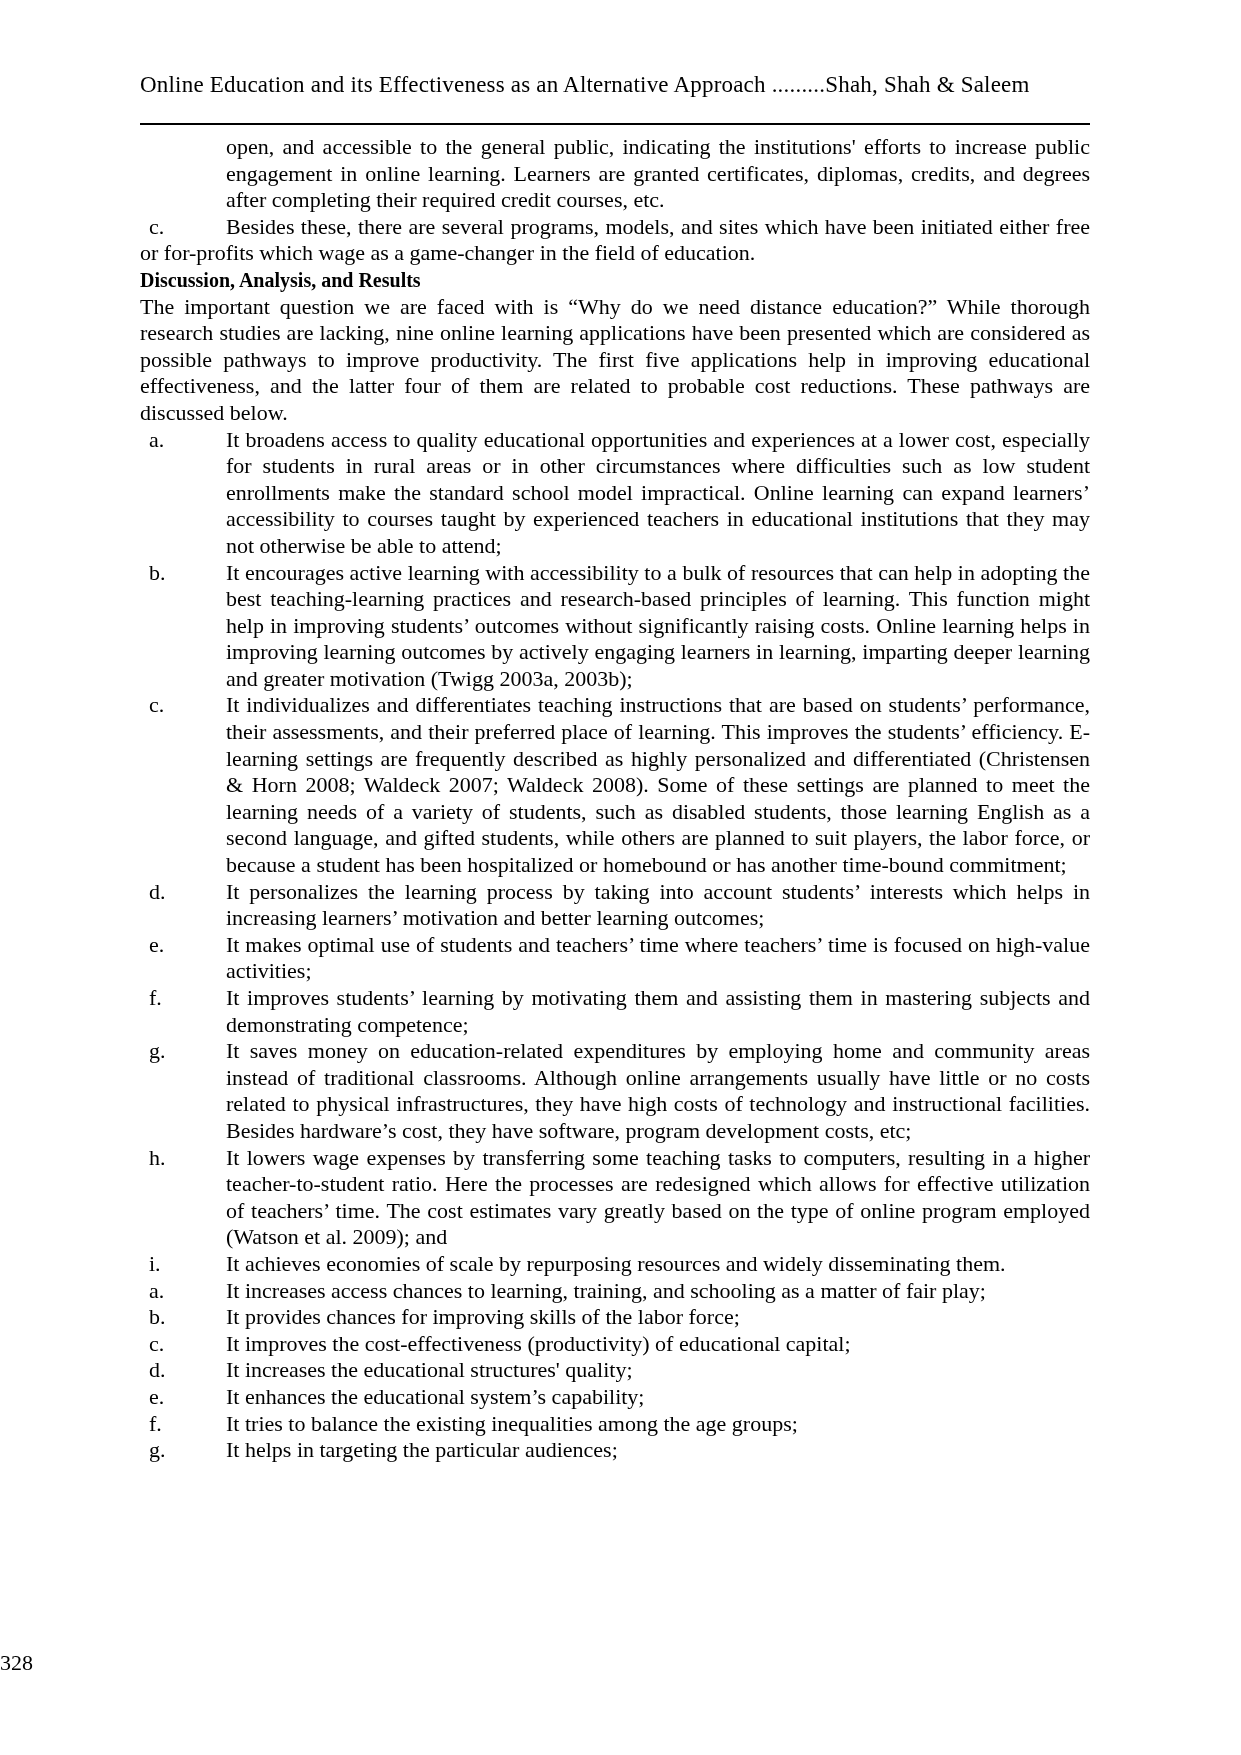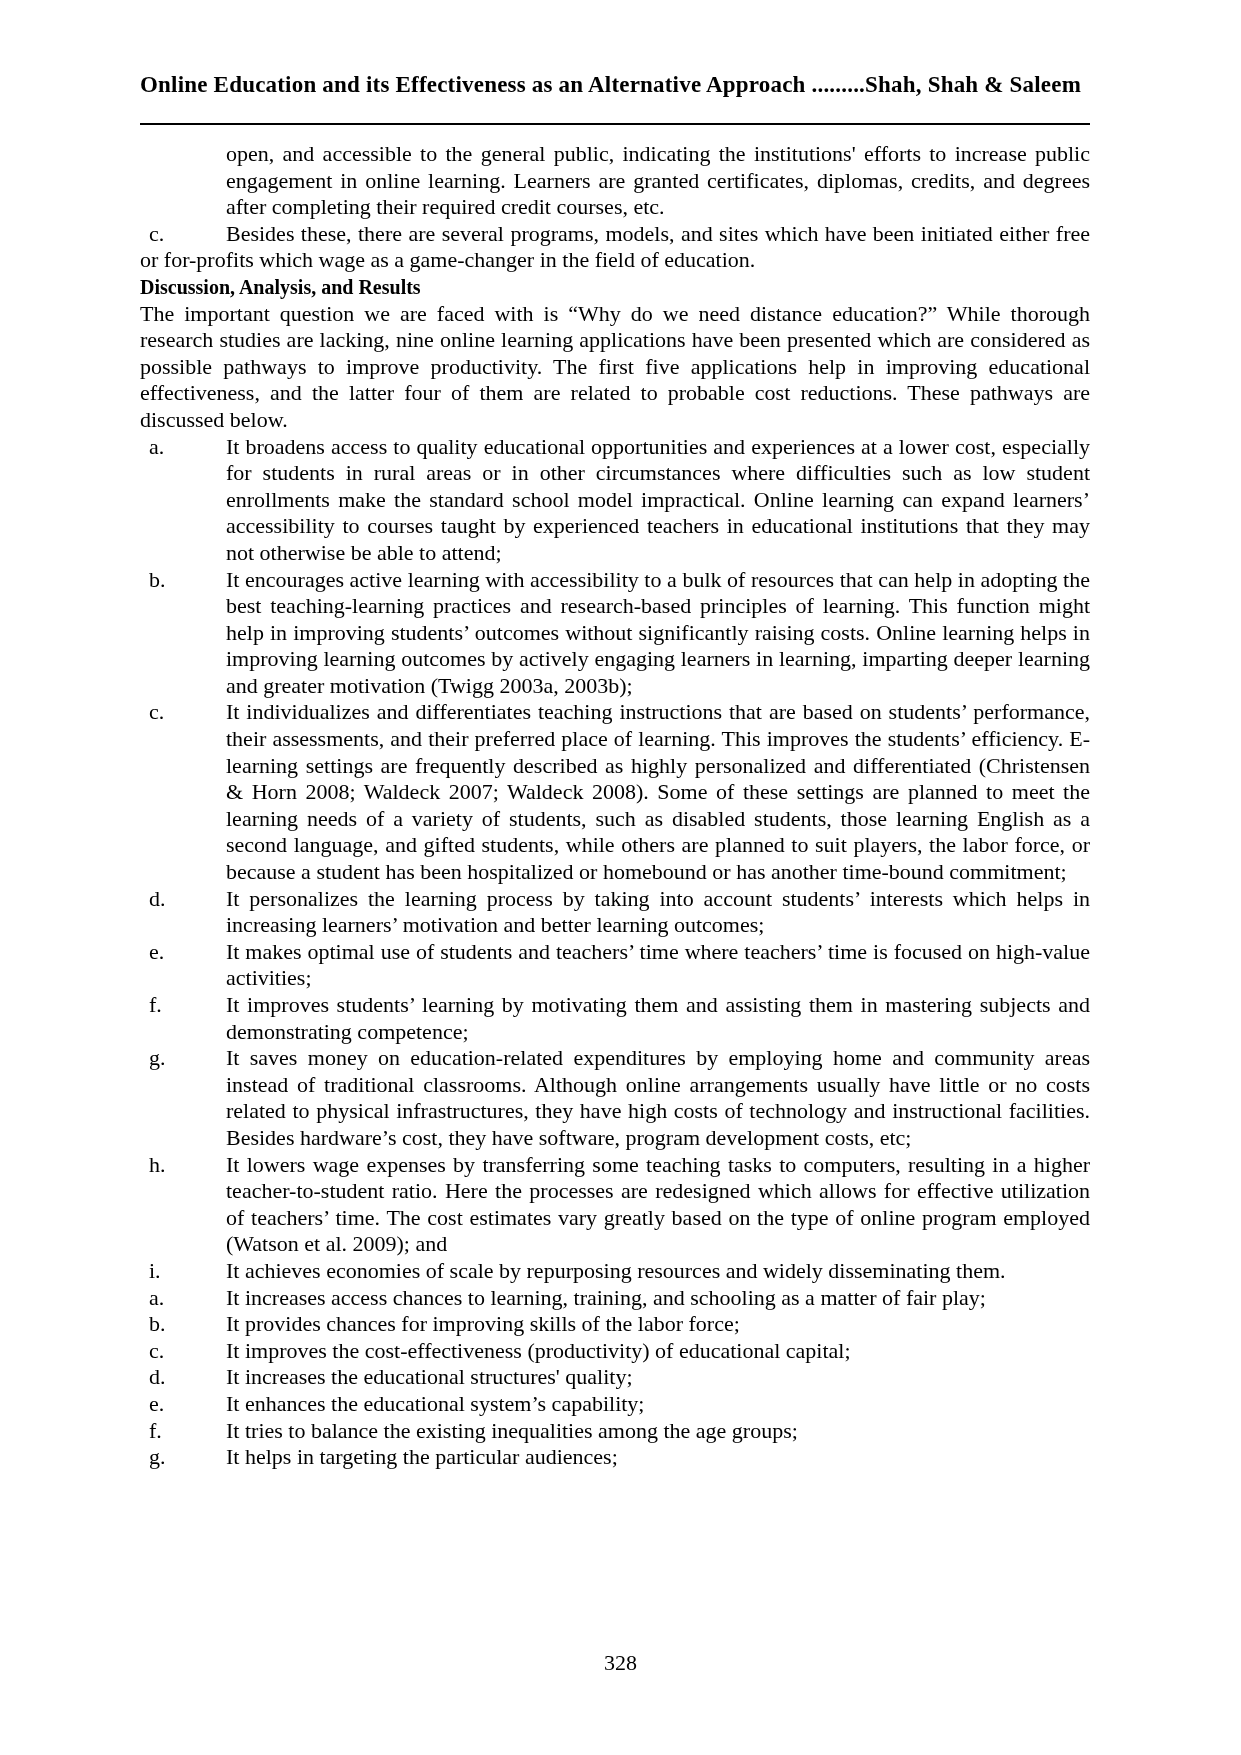--- a/index.html
+++ b/index.html
@@ -16,33 +16,33 @@
     font-family: "Liberation Serif", "DejaVu Serif", serif;
     overflow: hidden;
   }
   .col {
     position: absolute;
     left: 140px;
     top: 71px;
     width: 950px;
   }
   .running-head {
-    font-weight: bold;
+    font-weight: normal;
     font-size: 23px;
     line-height: 28px;
     white-space: nowrap;
     letter-spacing: 0.2px;
   }
   .header-rule {
     height: 0;
     border-top: 2px solid #000000;
     margin-top: 24px;
   }
   .bodytext {
-    margin-top: 16px;
+    margin-top: 9px;
     font-size: 22px;
     line-height: 26.6px;
   }
   .bodytext p {
     margin: 0;
     text-align: justify;
   }
   .cont {
     padding-left: 86px;
   }
@@ -65,21 +65,21 @@
     font-weight: bold;
     font-size: 20px;
     line-height: 26.6px;
     text-align: left;
   }
   .page-number {
     position: absolute;
     top: 1650px;
     left: 0;
     width: 100%;
-    text-align: center;
+    text-align: left;
     font-size: 22px;
     line-height: 26.6px;
   }
 </style>
 </head>
 <body>
 
 <div class="page">
   <div class="col">
 

